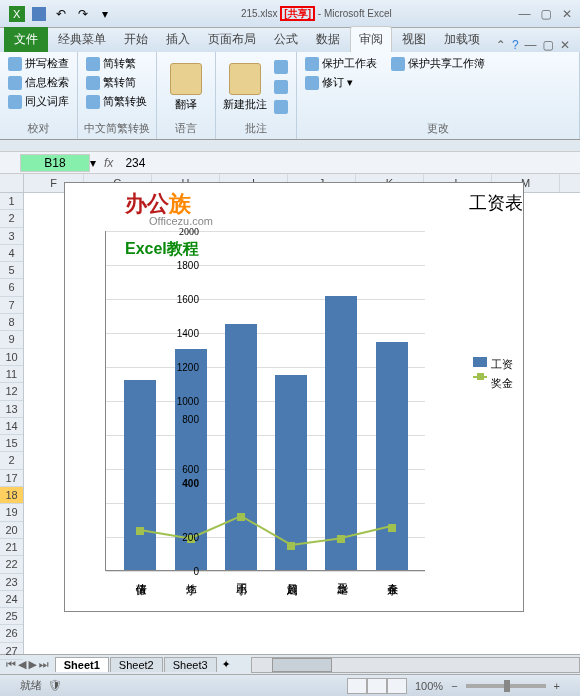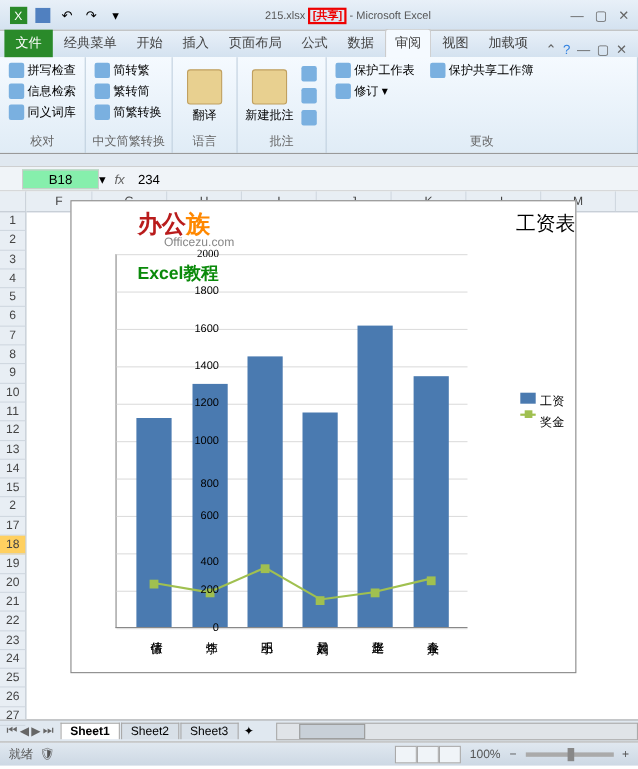--- a/index.html
+++ b/index.html
@@ -54,21 +54,21 @@
 .leg-box{width:14px;height:10px;background:#4a7ab0}
 .leg-line{width:14px;height:2px;background:#a0c050;position:relative}
 .leg-line::after{content:"";position:absolute;left:4px;top:-3px;width:7px;height:7px;background:#a0c050}
 .tabs-bar{height:20px;display:flex;align-items:center;background:#e0e8f0;border-top:1px solid #aaa;font-size:11px}
 .nav-arrows{display:flex;gap:2px;padding:0 6px;color:#666}
 .sheet-tab{border:1px solid #aaa;border-bottom:none;padding:1px 8px;background:#fff;margin-right:1px;cursor:pointer}
 .sheet-tab.active{background:#fff;font-weight:bold}
 .sheet-tab.inactive{background:#d8e0e8}
 .scroll-h{flex:1;height:16px;background:#e0e4e8;border:1px solid #aaa;margin-left:20px;position:relative}
 .scroll-thumb{position:absolute;left:20px;width:60px;height:100%;background:#c8d0d8;border:1px solid #999}
-.status{height:22px;background:linear-gradient(#e0e8f0,#cdd8e4);display:flex;align-items:center;padding:0 8px;font-size:11px;color:#555;border-top:1px solid #aaa}
+.status{height:22px;background:linear-gradient(#e0e8f0,#cdd8e4);display:flex;align-items:center;padding:0 20px;font-size:11px;color:#555;border-top:1px solid #aaa}
 .status-right{margin-left:auto;display:flex;align-items:center;gap:8px}
 .zoom-slider{width:80px;height:4px;background:#aaa;position:relative}
 .zoom-thumb{position:absolute;left:38px;top:-4px;width:6px;height:12px;background:#888}
 .view-btns{display:flex}
 .view-btn{width:20px;height:16px;border:1px solid #aaa;background:#f0f4f8}
 svg{display:block}
 </style>
 </head>
 <body>
 
@@ -301,23 +301,23 @@
             <span class="leg-box"></span>
             <span>工资</span>
           </div>
         <div class="legend-item">
             <span class="leg-line"></span>
             <span>奖金</span>
           </div>
       </div>
     <div class="ytick" style="top: 388px;">0</div>
         <div class="ytick" style="top: 354px;">200</div>
-        <div class="ytick" style="top: 328px;">400</div>
+        <div class="ytick" style="top: 300px; font-weight: bold;">400</div>
         <div class="ytick" style="top: 286px;">600</div>
-        <div class="ytick" style="top: 257px; text-align: right;">800</div>
+        <div class="ytick" style="top: 236px; text-align: right;">800</div>
         <div class="ytick" style="top: 218px;">1000</div>
         <div class="ytick" style="top: 184px;">1200</div>
         <div class="ytick" style="top: 150px;">1400</div>
         <div class="ytick" style="top: 116px;">1600</div>
         <div class="ytick" style="top: 82px;">1800</div>
         <div class="ytick" style="top: 48px; font-family: Liberation Serif, serif;">2000</div>
         <div class="xlabel" style="left: 68.2857px;">张倩倩</div>
         <div class="xlabel" style="left: 118.571px;">李炜</div>
         <div class="xlabel" style="left: 168.857px;">王小明</div>
         <div class="xlabel" style="left: 219.143px;">刘晨超</div>

